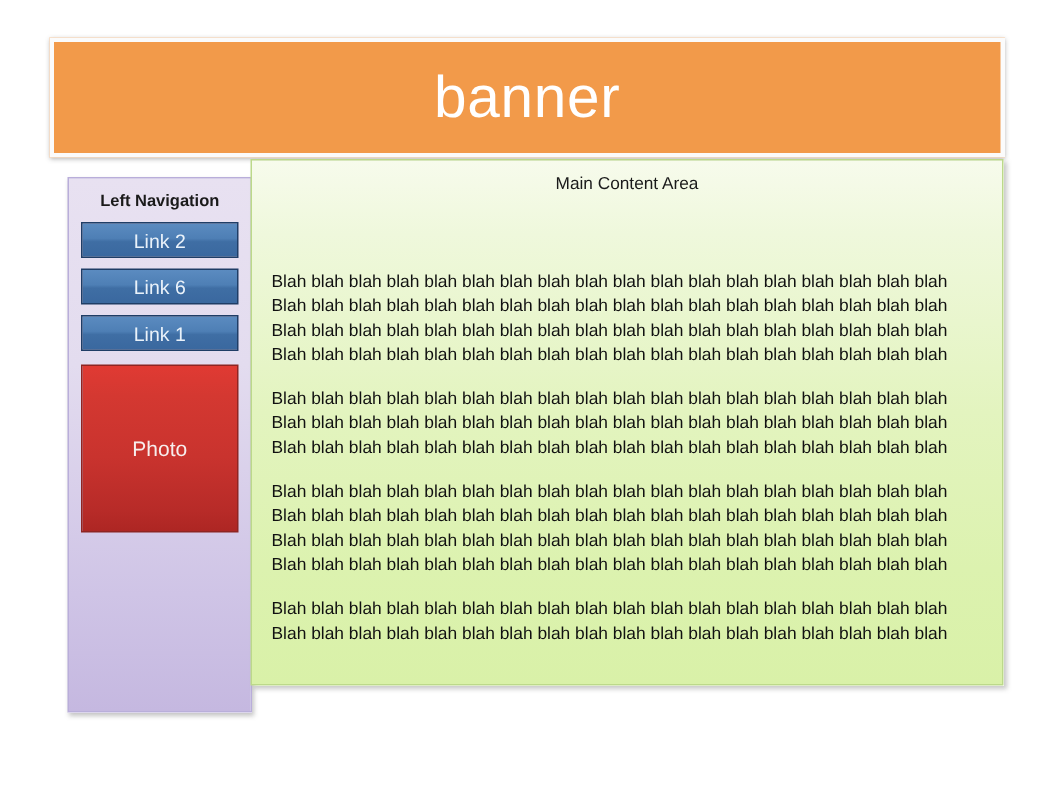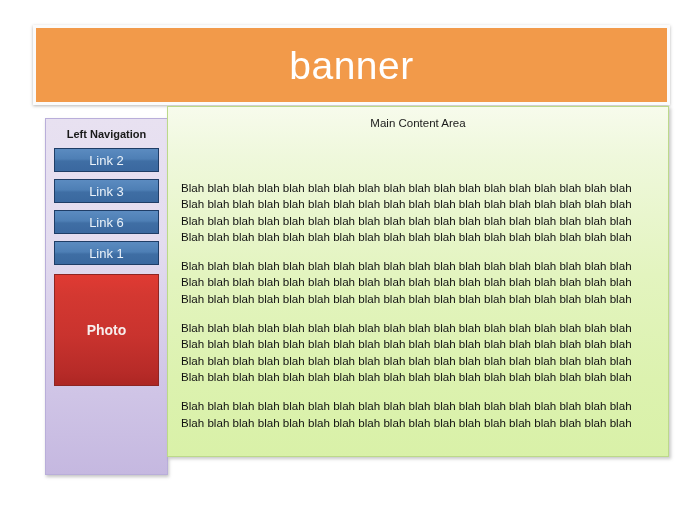--- a/index.html
+++ b/index.html
@@ -93,21 +93,20 @@
     height: 112px;
     box-sizing: border-box;
     background: linear-gradient(180deg, #E03A33 0%, #D43831 18%, #C9332E 55%, #B72B28 88%, #AD2623 100%);
     border: 1px solid #8E2522;
     display: flex;
     align-items: center;
     justify-content: center;
     color: #F7EDEC;
     font-size: 14px;
     font-family: "Liberation Sans", sans-serif;
-    font-weight: bold;
   }
 
   
   .main {
     position: absolute;
     left: 167px;
     top: 106px;
     width: 502px;
     height: 351px;
     box-sizing: border-box;
@@ -147,23 +146,20 @@
     <div class="banner-text">banner</div>
   </div>
 
   <div class="leftnav">
     <div class="leftnav-title">Left Navigation</div>
     <div class="nav-links">
       <div class="nav-link">
         <span>Link 2</span>
       </div>
       <div class="nav-link">
-        <span>Link 3</span>
-      </div>
-      <div class="nav-link">
         <span>Link 6</span>
       </div>
       <div class="nav-link">
         <span>Link 1</span>
       </div>
     </div>
     <div class="photo-box">
       <span>Photo</span>
     </div>
   </div>

